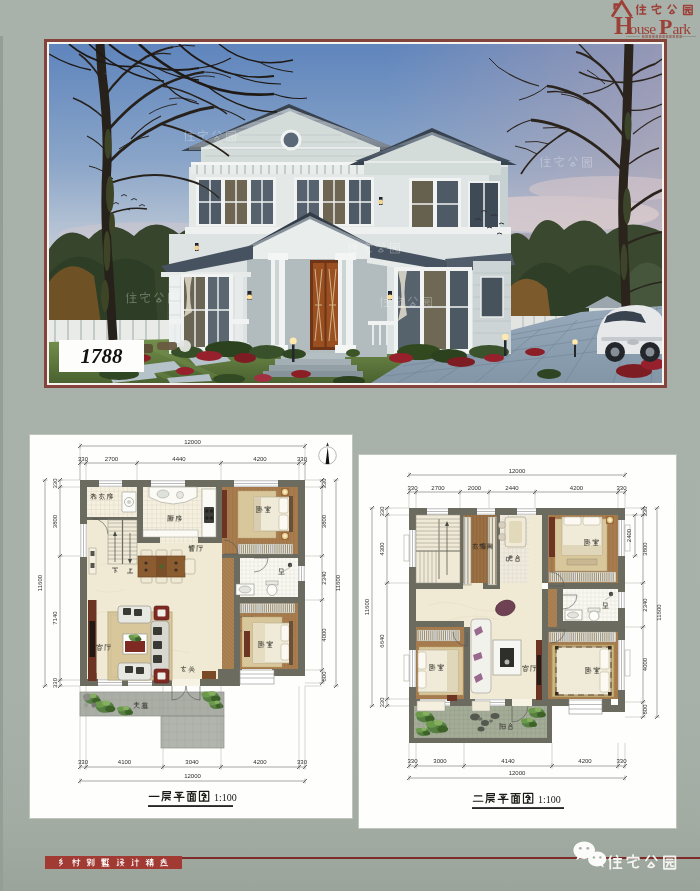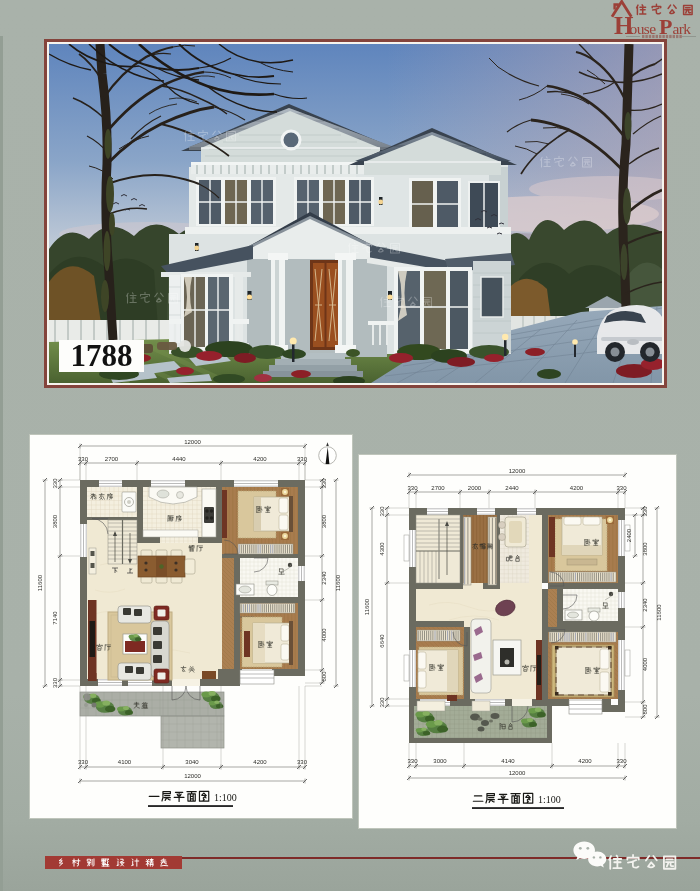--- a/index.html
+++ b/index.html
@@ -684,21 +684,21 @@
 <use href="#g-zhu" x="134" y="86" width="12" height="12" style="color:#fff;stroke-width:1.1"></use>
 <use href="#g-zhai" x="148" y="86" width="12" height="12" style="color:#fff;stroke-width:1.1"></use>
 <use href="#g-gong" x="162" y="86" width="12" height="12" style="color:#fff;stroke-width:1.1"></use>
 <use href="#g-yuan" x="176" y="86" width="12" height="12" style="color:#fff;stroke-width:1.1"></use>
 </g>
 </svg>
 
 </div>
 
 <div class="abs" style="left:59px;top:340px;width:85px;height:32px;background:#fdfdfb;text-align:center;">
-<span style="font-family:'Liberation Serif',serif;font-weight:bold;font-size:31px;line-height:32px;color:#111;">1788</span>
+<span style="font-family:'Liberation Serif',serif;font-weight:bold;font-size:21px;line-height:32px;color:#111;font-style:italic;">1788</span>
 </div>
 
 <div class="abs" style="left:30px;top:435px;width:322px;height:383px;background:#fefefc;box-shadow:0 0 0 1px #bfc5bb;">
 <svg width="322" height="383" viewBox="0 0 322 383" style="display:block">
 
 <rect x="57" y="52" width="50" height="33" fill="#f4efdf"></rect>
 <line x1="61.5" y1="52" x2="61.5" y2="85" stroke="#ddd5bd" stroke-width="0.4"></line>
 <line x1="66.0" y1="52" x2="66.0" y2="85" stroke="#ddd5bd" stroke-width="0.4"></line>
 <line x1="70.5" y1="52" x2="70.5" y2="85" stroke="#ddd5bd" stroke-width="0.4"></line>
 <line x1="75.0" y1="52" x2="75.0" y2="85" stroke="#ddd5bd" stroke-width="0.4"></line>

